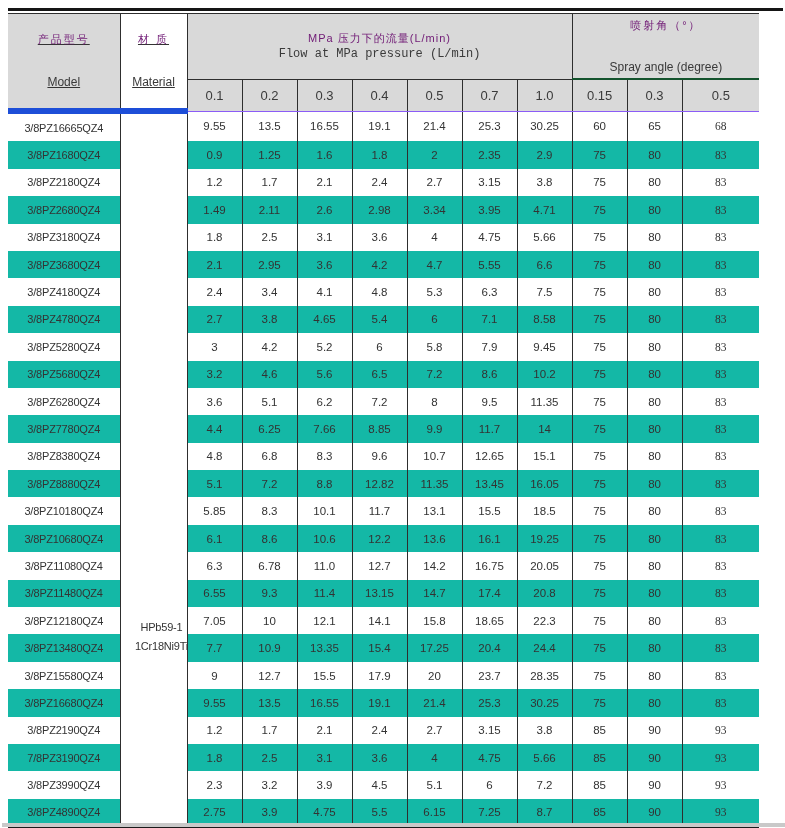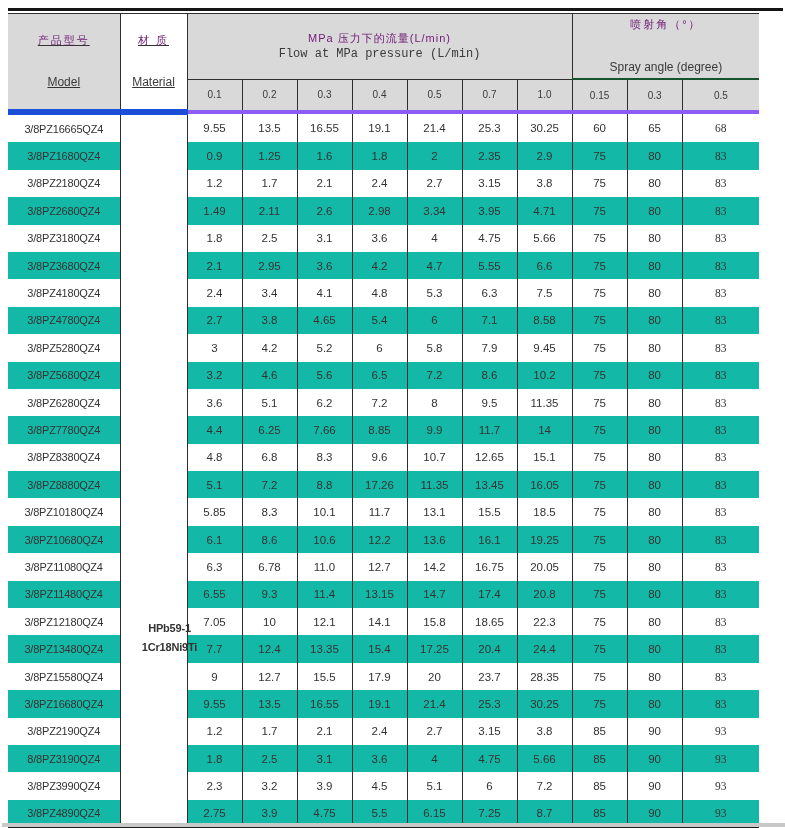--- a/index.html
+++ b/index.html
@@ -30,46 +30,45 @@
   col.c-spray-last { width: 77px; }
 
   th, td { padding: 0; font-weight: normal; vertical-align: middle; text-align: center; }
 
   
   thead th { background: #d9d9d9; }
   th.h-model, th.h-material { height: 94px; border-right: 1px solid #2e2e2e; border-bottom: 6px solid #1d4ed8; text-decoration: underline; }
   th.h-material { background: #ffffff; }
   th.h-flow  { height: 64px; border-right: 1px solid #2e2e2e; border-bottom: 1px solid #2e2e2e; }
   th.h-spray { height: 64px; border-bottom: 2px solid #14532d; }
-  th.h-press { height: 30px; border-right: 1px solid #2e2e2e; border-bottom: 4px solid #8b5cf6; font-size: 10px; color: #3a3a3a; }
+  th.h-press { height: 30px; border-right: 1px solid #2e2e2e; border-bottom: 1px solid #8b5cf6; font-size: 13px; color: #3a3a3a; }
   th.h-press.last-col { border-right: none; }
 
   .zh-line { font-size: 11px; color: #701a75; letter-spacing: 2px; line-height: 1.5; }
   .en-line { font-size: 12px; color: #3a3a3a; letter-spacing: 0; line-height: 1.3; margin-top: 27px; }
   .en-mono { font-family: "Liberation Mono", "DejaVu Sans Mono", monospace; font-size: 12px; color: #3a3a3a; line-height: 1.3; }
 
   
   tr.data-row { background: #ffffff; }
   tr.data-row.striped { background: #14b8a6; }
   td.model-cell {
     height: 27.4px; font-size: 11px; letter-spacing: -0.2px;
     border-right: 1px solid #2e2e2e; color: #333;
   }
   td.material-cell {
     background: #ffffff;
     border-right: 1px solid #2e2e2e;
     position: relative;
   }
   .material-text {
-    position: absolute; left: 16px; top: 73.5%;
+    position: absolute; left: 8px; top: 73.5%;
     transform: translateY(-50%);
     width: 100%; text-align: center;
     font-size: 11px; letter-spacing: -0.2px; color: #333;
     line-height: 1.7;
-    font-weight: bold;
   }
   td.num-cell {
     height: 27.4px; font-size: 11.5px; color: #333;
     border-right: 1px solid #2e2e2e;
   }
   td.num-cell.last-col { border-right: none; font-family: Liberation Serif, serif; }
 
   .page-edge-band {
     position: absolute; left: 2px; right: 0; bottom: 1px;
     height: 4px; background: #c9c9c9;
@@ -303,21 +302,21 @@
             <td class="num-cell">15.1</td>
             <td class="num-cell">75</td>
             <td class="num-cell">80</td>
             <td class="num-cell last-col">83</td>
           </tr>
           <tr class="data-row striped">
             <td class="model-cell">3/8PZ8880QZ4</td>
             <td class="num-cell">5.1</td>
             <td class="num-cell">7.2</td>
             <td class="num-cell">8.8</td>
-            <td class="num-cell">17.26</td>
+            <td class="num-cell">12.82</td>
             <td class="num-cell">11.35</td>
             <td class="num-cell">13.45</td>
             <td class="num-cell">16.05</td>
             <td class="num-cell">75</td>
             <td class="num-cell">80</td>
             <td class="num-cell last-col">83</td>
           </tr>
           <tr class="data-row">
             <td class="model-cell">3/8PZ10180QZ4</td>
             <td class="num-cell">5.85</td>
@@ -379,21 +378,21 @@
             <td class="num-cell">15.8</td>
             <td class="num-cell">18.65</td>
             <td class="num-cell">22.3</td>
             <td class="num-cell">75</td>
             <td class="num-cell">80</td>
             <td class="num-cell last-col">83</td>
           </tr>
           <tr class="data-row striped">
             <td class="model-cell">3/8PZ13480QZ4</td>
             <td class="num-cell">7.7</td>
-            <td class="num-cell">12.4</td>
+            <td class="num-cell">10.9</td>
             <td class="num-cell">13.35</td>
             <td class="num-cell">15.4</td>
             <td class="num-cell">17.25</td>
             <td class="num-cell">20.4</td>
             <td class="num-cell">24.4</td>
             <td class="num-cell">75</td>
             <td class="num-cell">80</td>
             <td class="num-cell last-col">83</td>
           </tr>
           <tr class="data-row">
@@ -429,21 +428,21 @@
             <td class="num-cell">2.1</td>
             <td class="num-cell">2.4</td>
             <td class="num-cell">2.7</td>
             <td class="num-cell">3.15</td>
             <td class="num-cell">3.8</td>
             <td class="num-cell">85</td>
             <td class="num-cell">90</td>
             <td class="num-cell last-col">93</td>
           </tr>
           <tr class="data-row striped">
-            <td class="model-cell">8/8PZ3190QZ4</td>
+            <td class="model-cell">7/8PZ3190QZ4</td>
             <td class="num-cell">1.8</td>
             <td class="num-cell">2.5</td>
             <td class="num-cell">3.1</td>
             <td class="num-cell">3.6</td>
             <td class="num-cell">4</td>
             <td class="num-cell">4.75</td>
             <td class="num-cell">5.66</td>
             <td class="num-cell">85</td>
             <td class="num-cell">90</td>
             <td class="num-cell last-col">93</td>

